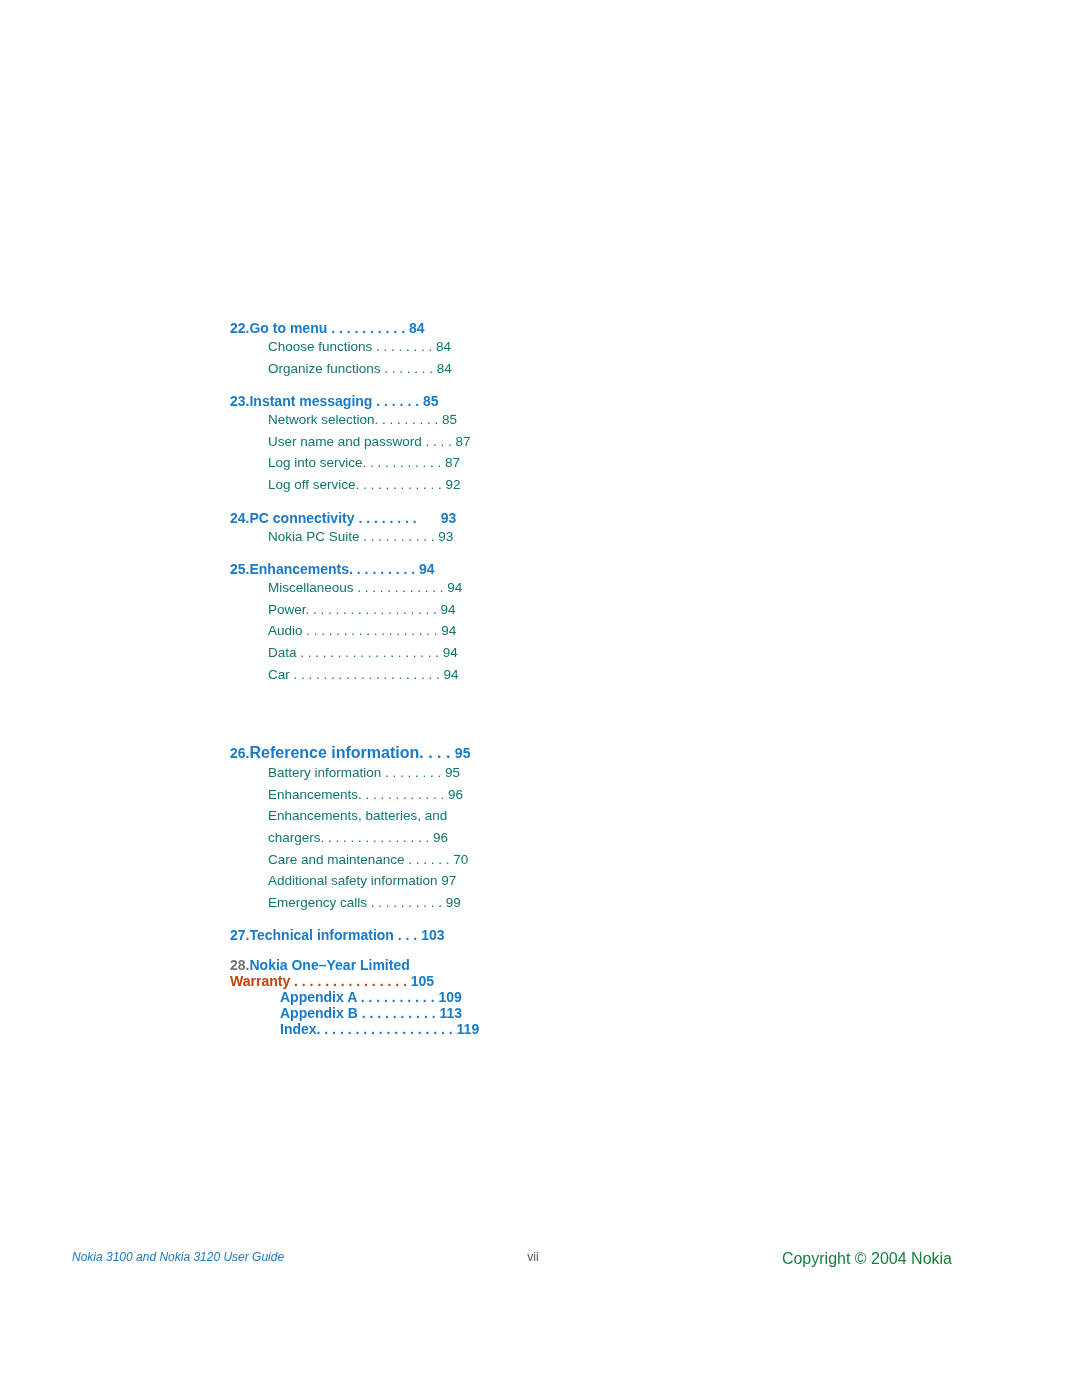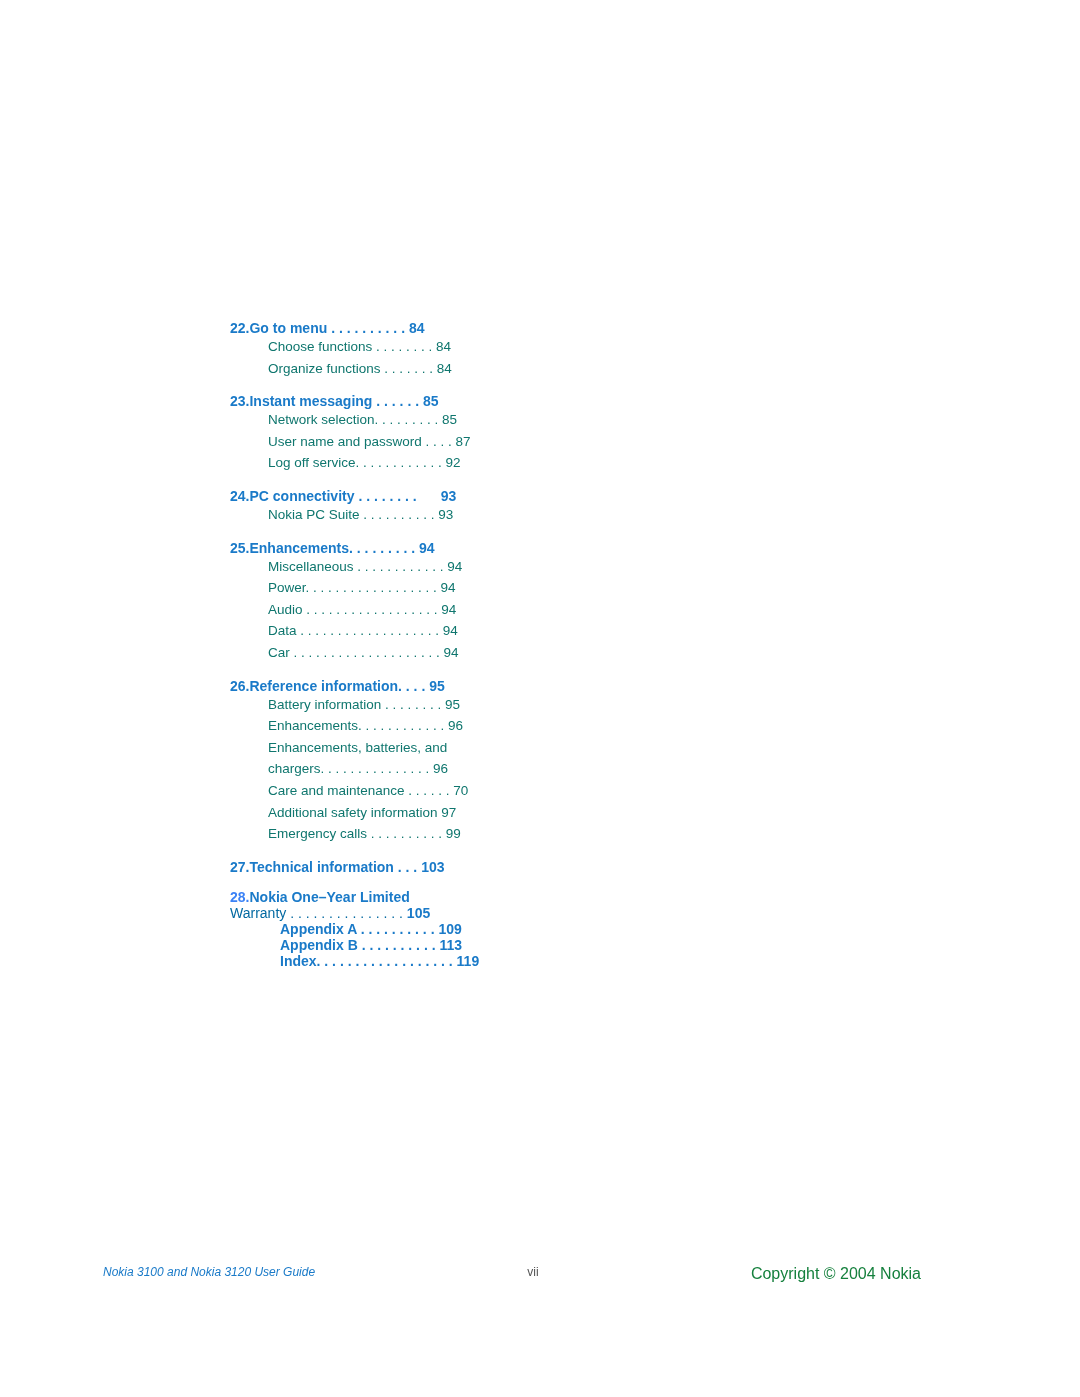--- a/index.html
+++ b/index.html
@@ -41,25 +41,25 @@
 
     .toc-sub {
       padding-left: 38px;
       line-height: 1.6;
       font-size: 13.5px;
       color: #0f766e;
     }
 
     .footer {
       position: absolute;
-      bottom: 114px;
+      bottom: 129px;
       width: 100%;
       display: flex;
       justify-content: space-between;
-      padding: 0 103px;
+      padding: 0 72px;
       font-size: 12px;
       color: #555;
     }
 
     .footer-left {
       font-style: italic;
       color: #1a7ac8;
       font-size: 12px;
     }
 
@@ -98,20 +98,21 @@
 
     <div class="toc-entry">
       <div class="heading-line">
         <span style="color:#1a7ac8; font-weight:bold; font-size:14px;">23. </span>
         <span style="color:#1a7ac8; font-weight:bold; font-size:14px;">Instant messaging . . . . . .&nbsp;</span>
         <span style="color:#1a7ac8; font-weight:bold; font-size:14px;">85</span>
       </div>
       <div class="toc-sub">
         <div>Network selection. . . . . . . . . 85</div>
         <div>User name and password . . . . 87</div>
+        <div>Log into service. . . . . . . . . . . 87</div>
         <div>Log off service. . . . . . . . . . . . 92</div>
       </div>
     </div>
 
     <div class="toc-entry">
       <div class="heading-line">
         <span style="color:#1a7ac8; font-weight:bold; font-size:14px;">24. </span>
         <span style="color:#1a7ac8; font-weight:bold; font-size:14px;">PC connectivity . . . . . . . .&nbsp;</span>
         <span style="color:#1a7ac8; font-weight:bold; font-size:14px;margin-left:20px;">93</span>
       </div>
@@ -131,21 +132,21 @@
         <div>Power. . . . . . . . . . . . . . . . . . 94</div>
         <div>Audio . . . . . . . . . . . . . . . . . . 94</div>
         <div>Data . . . . . . . . . . . . . . . . . . . 94</div>
         <div>Car . . . . . . . . . . . . . . . . . . . . 94</div>
       </div>
     </div>
 
     <div class="toc-entry">
       <div class="heading-line">
         <span style="color:#1a7ac8; font-weight:bold; font-size:14px;">26. </span>
-        <span style="color:#1a7ac8; font-weight:bold; font-size:14px;">Reference information. . . .&nbsp;</span>
+        <span style="color:#1a7ac8; font-weight:bold; font-size:16px;margin-top:45px;">Reference information. . . .&nbsp;</span>
         <span style="color:#1a7ac8; font-weight:bold; font-size:14px;">95</span>
       </div>
       <div class="toc-sub">
         <div>Battery information . . . . . . . . 95</div>
         <div>Enhancements. . . . . . . . . . . . 96</div>
         <div>Enhancements, batteries, and</div>
         <div>chargers. . . . . . . . . . . . . . . 96</div>
         <div>Care and maintenance . . . . . . 70</div>
         <div>Additional safety information 97</div>
         <div>Emergency calls . . . . . . . . . . 99</div>
@@ -155,25 +156,25 @@
     <div class="toc-entry">
       <div class="heading-line">
         <span style="color:#1a7ac8; font-weight:bold; font-size:14px;">27. </span>
         <span style="color:#1a7ac8; font-weight:bold; font-size:14px;">Technical information . . .&nbsp;</span>
         <span style="color:#1a7ac8; font-weight:bold; font-size:14px;">103</span>
       </div>
     </div>
 
     <div class="toc-entry" style="margin-bottom: 0;">
       <div class="heading-line">
-        <span style="color:#3b82f6; font-weight:bold; font-size:14px;">28. </span>
+        <span style="color:#737373; font-weight:bold; font-size:14px;">28. </span>
         <span style="color:#1a7ac8; font-weight:bold; font-size:14px;">Nokia One–Year Limited</span>
       </div>
       <div class="heading-line" style="padding-left: 0px;">
-        <span style="color:#0369a1; font-weight:normal; font-size:14px;">Warranty . . . . . . . . . . . . . . .&nbsp;</span>
+        <span style="color:#c2410c; font-weight:bold; font-size:14px;">Warranty . . . . . . . . . . . . . . .&nbsp;</span>
         <span style="color:#1a7ac8; font-weight:bold; font-size:14px;">105</span>
       </div>
       <div style="padding-left: 50px;">
         <div class="heading-line">
           <span style="color:#1a7ac8; font-weight:bold; font-size:14px;">Appendix A . . . . . . . . . .&nbsp;</span>
           <span style="color:#1a7ac8; font-weight:bold; font-size:14px;">109</span>
         </div>
         <div class="heading-line">
           <span style="color:#1a7ac8; font-weight:bold; font-size:14px;">Appendix B . . . . . . . . . .&nbsp;</span>
           <span style="color:#1a7ac8; font-weight:bold; font-size:14px;">113</span>

